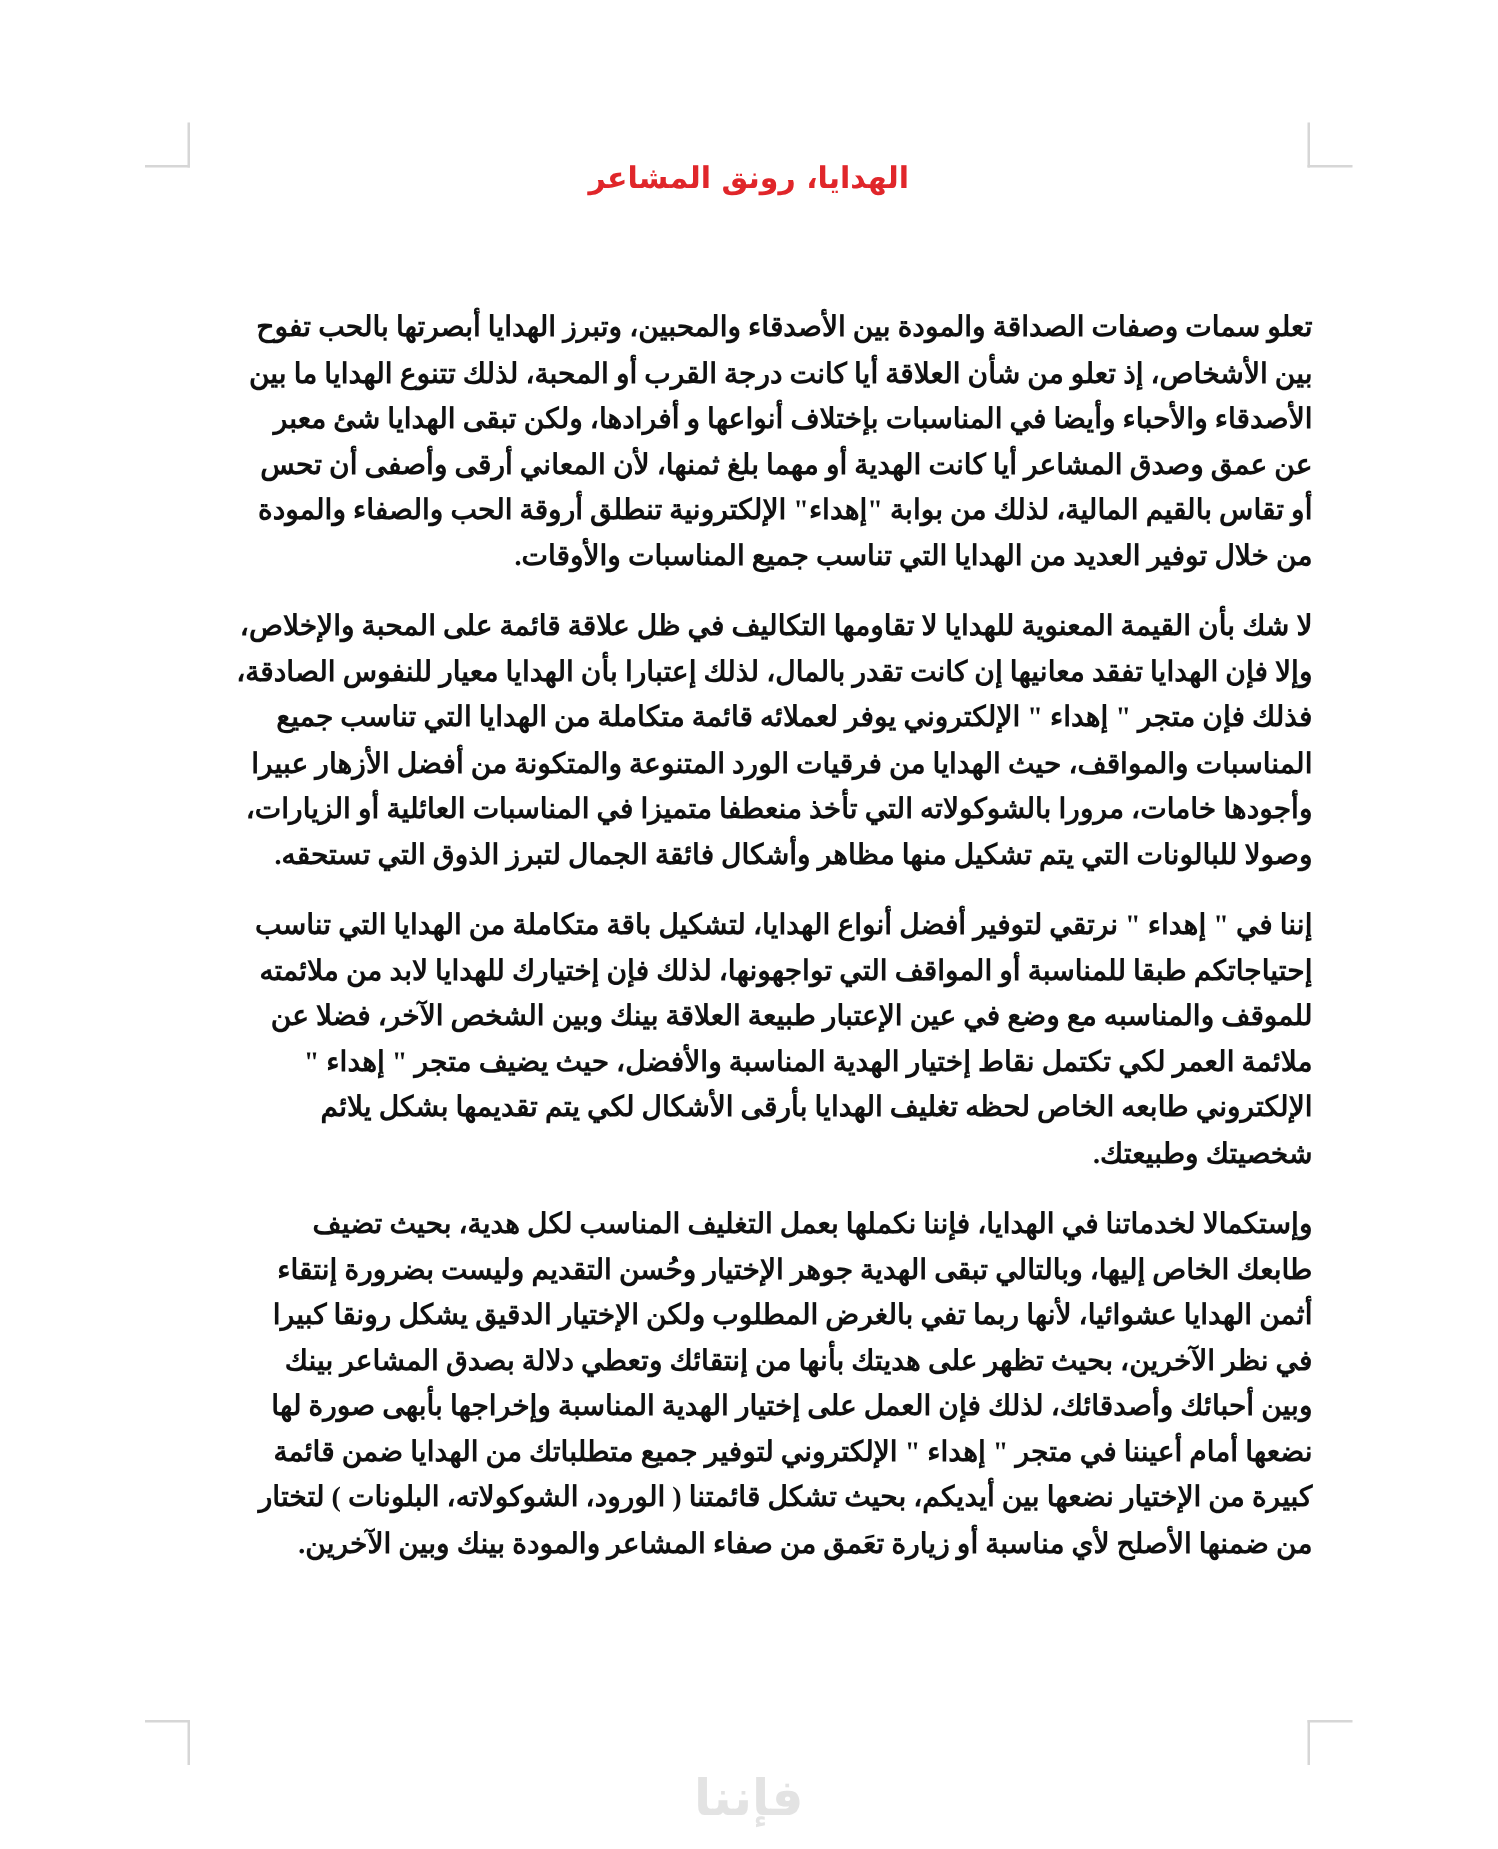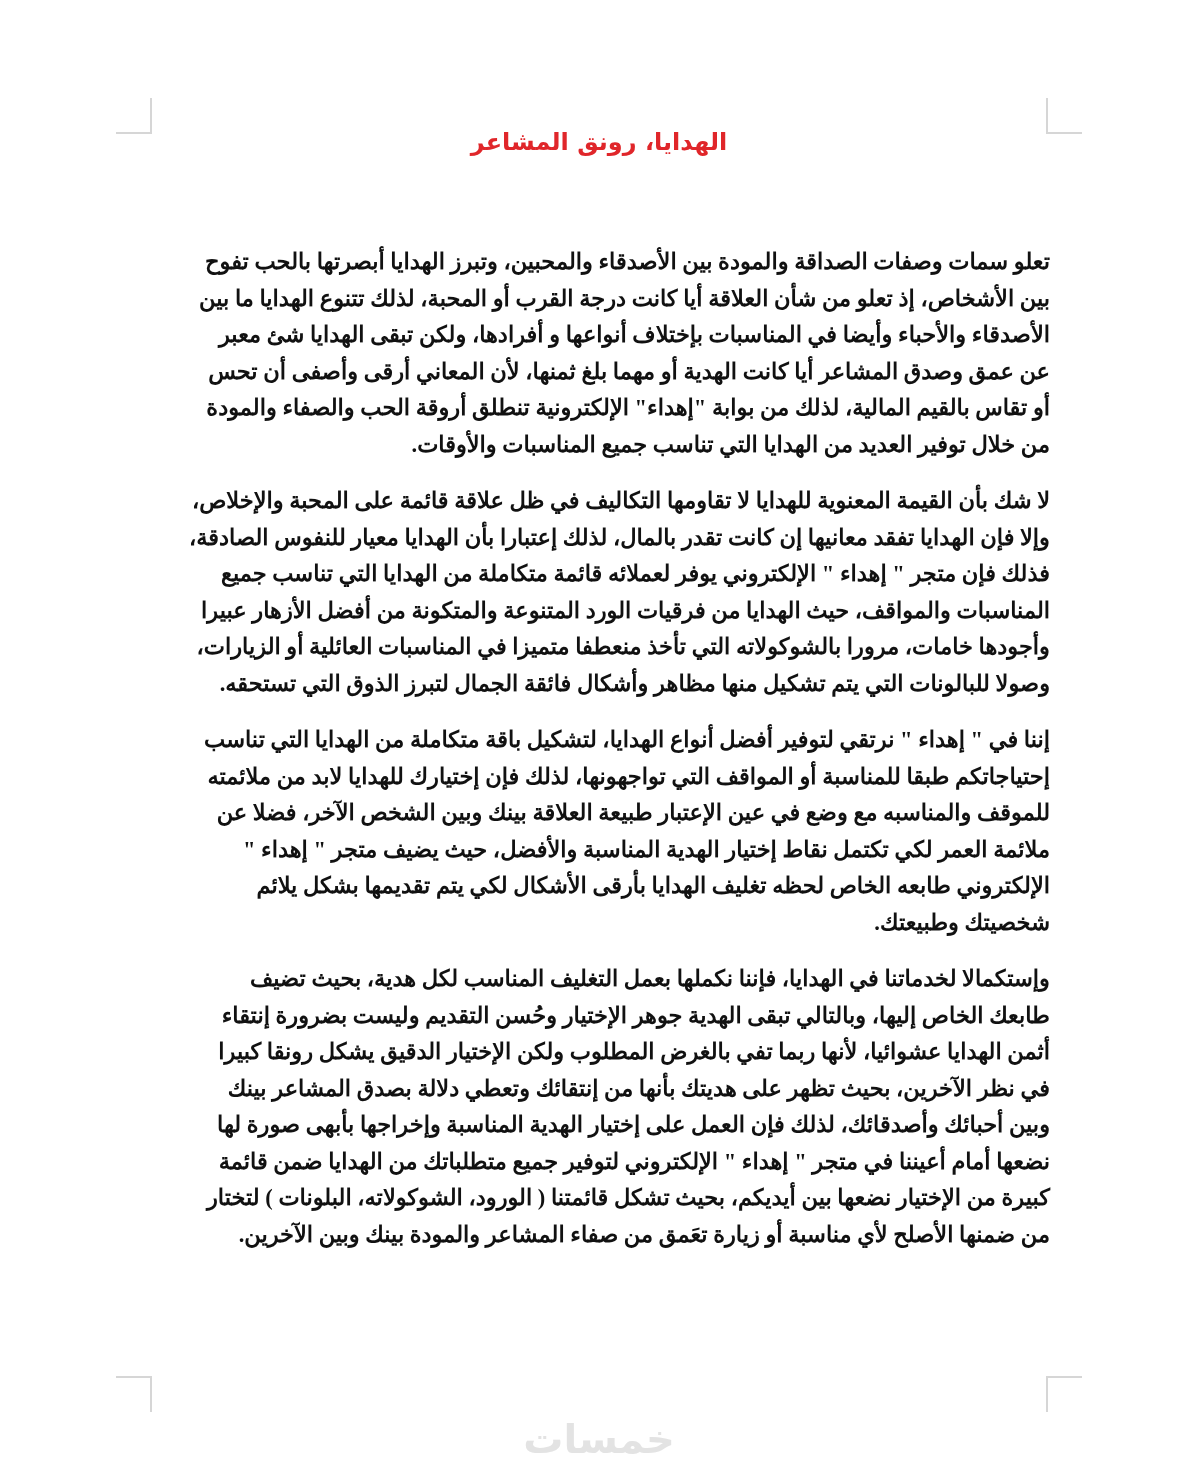--- a/index.html
+++ b/index.html
@@ -26,14 +26,14 @@
 
   <div class="title" style="color: rgb(224, 38, 42);">الهدايا، رونق المشاعر</div>
 
   <div class="body-text">
     <p>تعلو سمات وصفات الصداقة والمودة بين الأصدقاء والمحبين، وتبرز الهدايا أبصرتها بالحب تفوح بين الأشخاص، إذ تعلو من شأن العلاقة أيا كانت درجة القرب أو المحبة، لذلك تتنوع الهدايا ما بين الأصدقاء والأحباء وأيضا في المناسبات بإختلاف أنواعها و أفرادها، ولكن تبقى الهدايا شئ معبر عن عمق وصدق المشاعر أيا كانت الهدية أو مهما بلغ ثمنها، لأن المعاني أرقى وأصفى أن تحس أو تقاس بالقيم المالية، لذلك من بوابة "إهداء" الإلكترونية تنطلق أروقة الحب والصفاء والمودة من خلال توفير العديد من الهدايا التي تناسب جميع المناسبات والأوقات.</p>
     <p>لا شك بأن القيمة المعنوية للهدايا لا تقاومها التكاليف في ظل علاقة قائمة على المحبة والإخلاص، وإلا فإن الهدايا تفقد معانيها إن كانت تقدر بالمال، لذلك إعتبارا بأن الهدايا معيار للنفوس الصادقة، فذلك فإن متجر " إهداء " الإلكتروني يوفر لعملائه قائمة متكاملة من الهدايا التي تناسب جميع المناسبات والمواقف، حيث الهدايا من فرقيات الورد المتنوعة والمتكونة من أفضل الأزهار عبيرا وأجودها خامات، مرورا بالشوكولاته التي تأخذ منعطفا متميزا في المناسبات العائلية أو الزيارات، وصولا للبالونات التي يتم تشكيل منها مظاهر وأشكال فائقة الجمال لتبرز الذوق التي تستحقه.</p>
     <p>إننا في " إهداء " نرتقي لتوفير أفضل أنواع الهدايا، لتشكيل باقة متكاملة من الهدايا التي تناسب إحتياجاتكم طبقا للمناسبة أو المواقف التي تواجهونها، لذلك فإن إختيارك للهدايا لابد من ملائمته للموقف والمناسبه مع وضع في عين الإعتبار طبيعة العلاقة بينك وبين الشخص الآخر، فضلا عن ملائمة العمر لكي تكتمل نقاط إختيار الهدية المناسبة والأفضل، حيث يضيف متجر " إهداء " الإلكتروني طابعه الخاص لحظه تغليف الهدايا بأرقى الأشكال لكي يتم تقديمها بشكل يلائم شخصيتك وطبيعتك.</p>
     <p>وإستكمالا لخدماتنا في الهدايا، فإننا نكملها بعمل التغليف المناسب لكل هدية، بحيث تضيف طابعك الخاص إليها، وبالتالي تبقى الهدية جوهر الإختيار وحُسن التقديم وليست بضرورة إنتقاء أثمن الهدايا عشوائيا، لأنها ربما تفي بالغرض المطلوب ولكن الإختيار الدقيق يشكل رونقا كبيرا في نظر الآخرين، بحيث تظهر على هديتك بأنها من إنتقائك وتعطي دلالة بصدق المشاعر بينك وبين أحبائك وأصدقائك، لذلك فإن العمل على إختيار الهدية المناسبة وإخراجها بأبهى صورة لها نضعها أمام أعيننا في متجر " إهداء " الإلكتروني لتوفير جميع متطلباتك من الهدايا ضمن قائمة كبيرة من الإختيار نضعها بين أيديكم، بحيث تشكل قائمتنا ( الورود، الشوكولاته، البلونات ) لتختار من ضمنها الأصلح لأي مناسبة أو زيارة تعَمق من صفاء المشاعر والمودة بينك وبين الآخرين.</p>
   </div>
 
-  <div class="watermark">خمسات</div>
+  <div class="watermark">فإننا</div>
 </div>
 
 </body></html>

